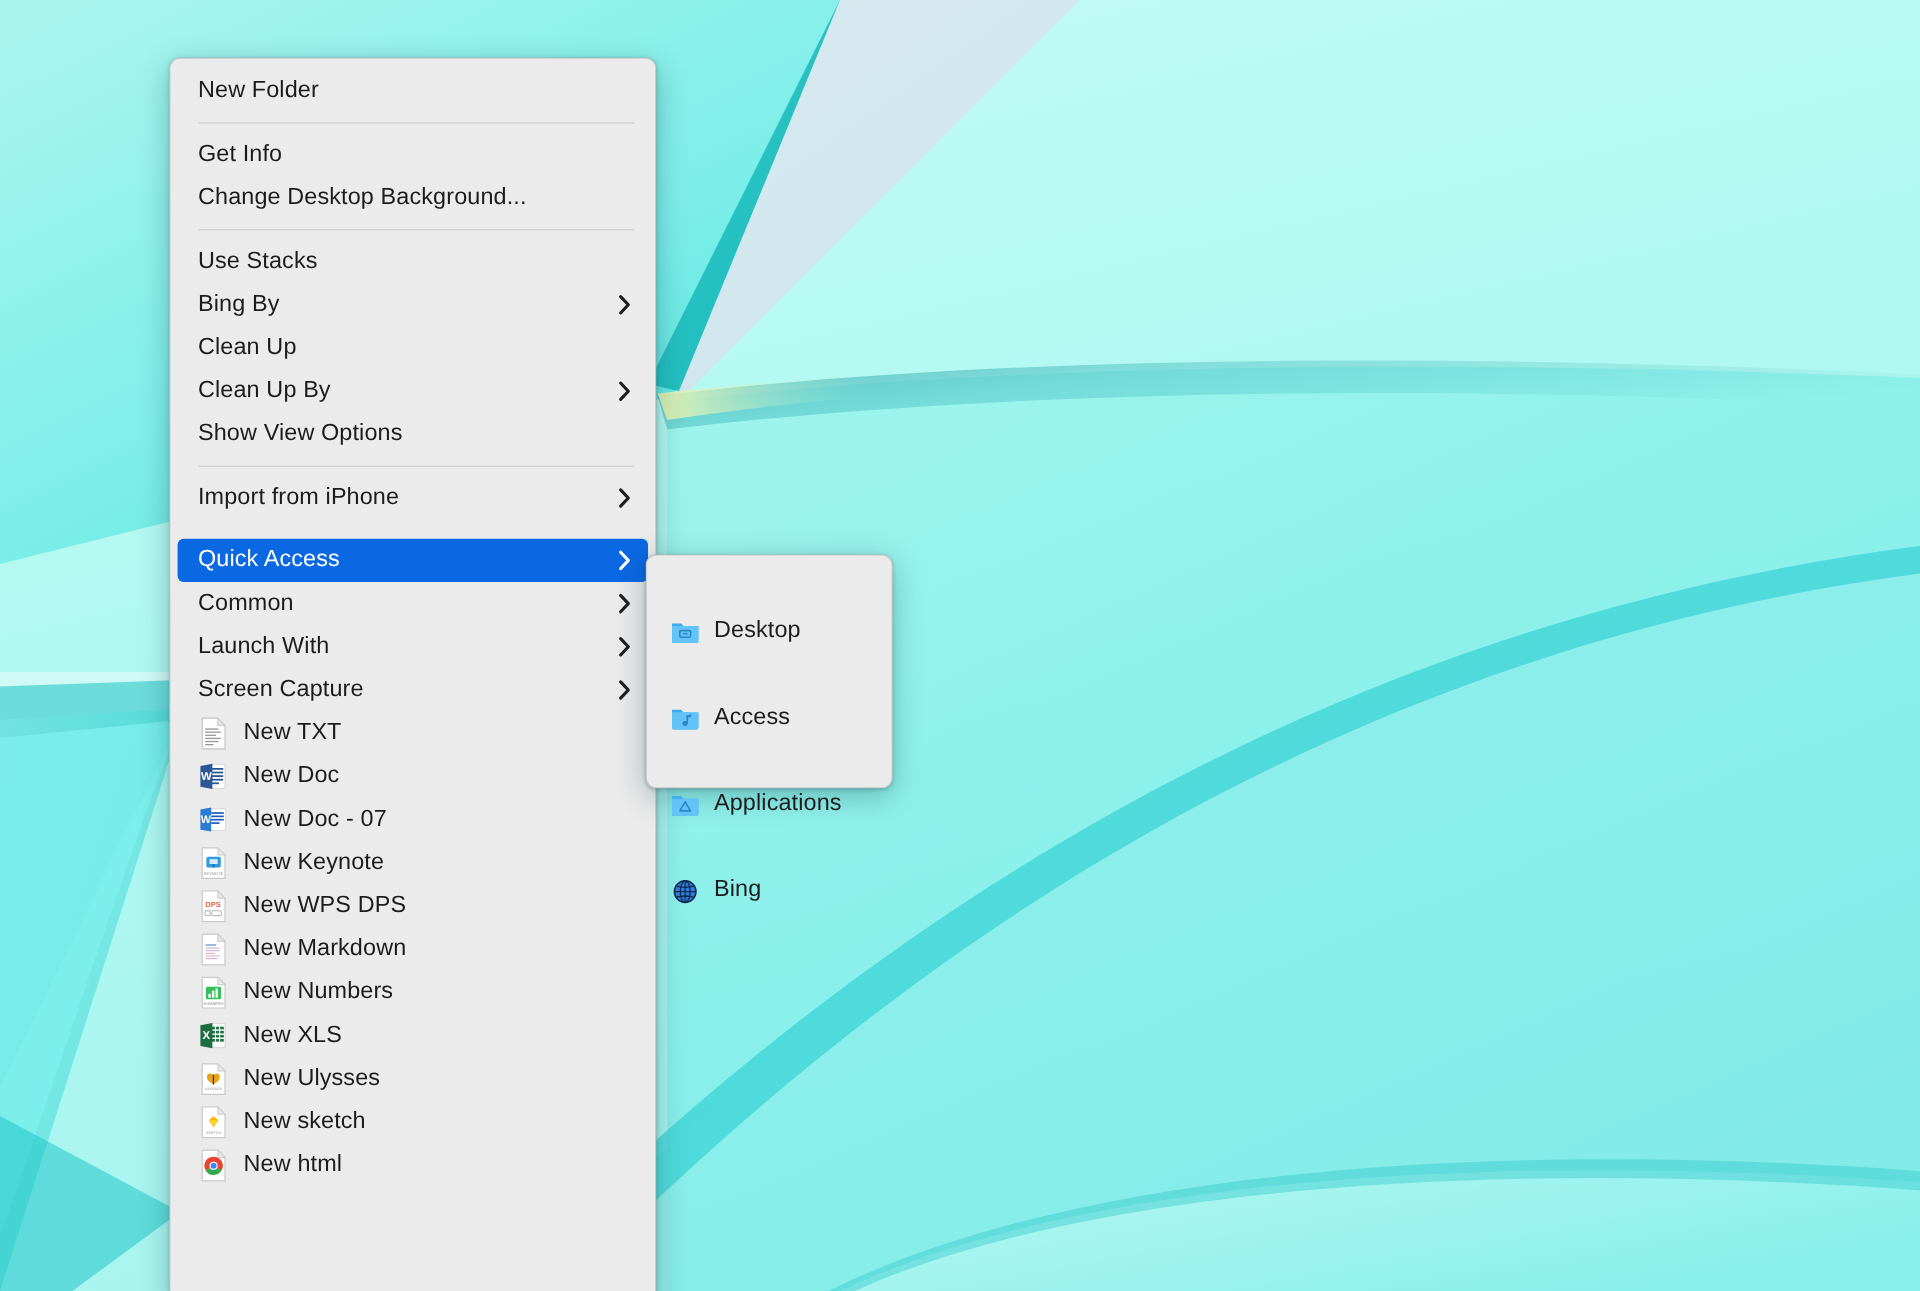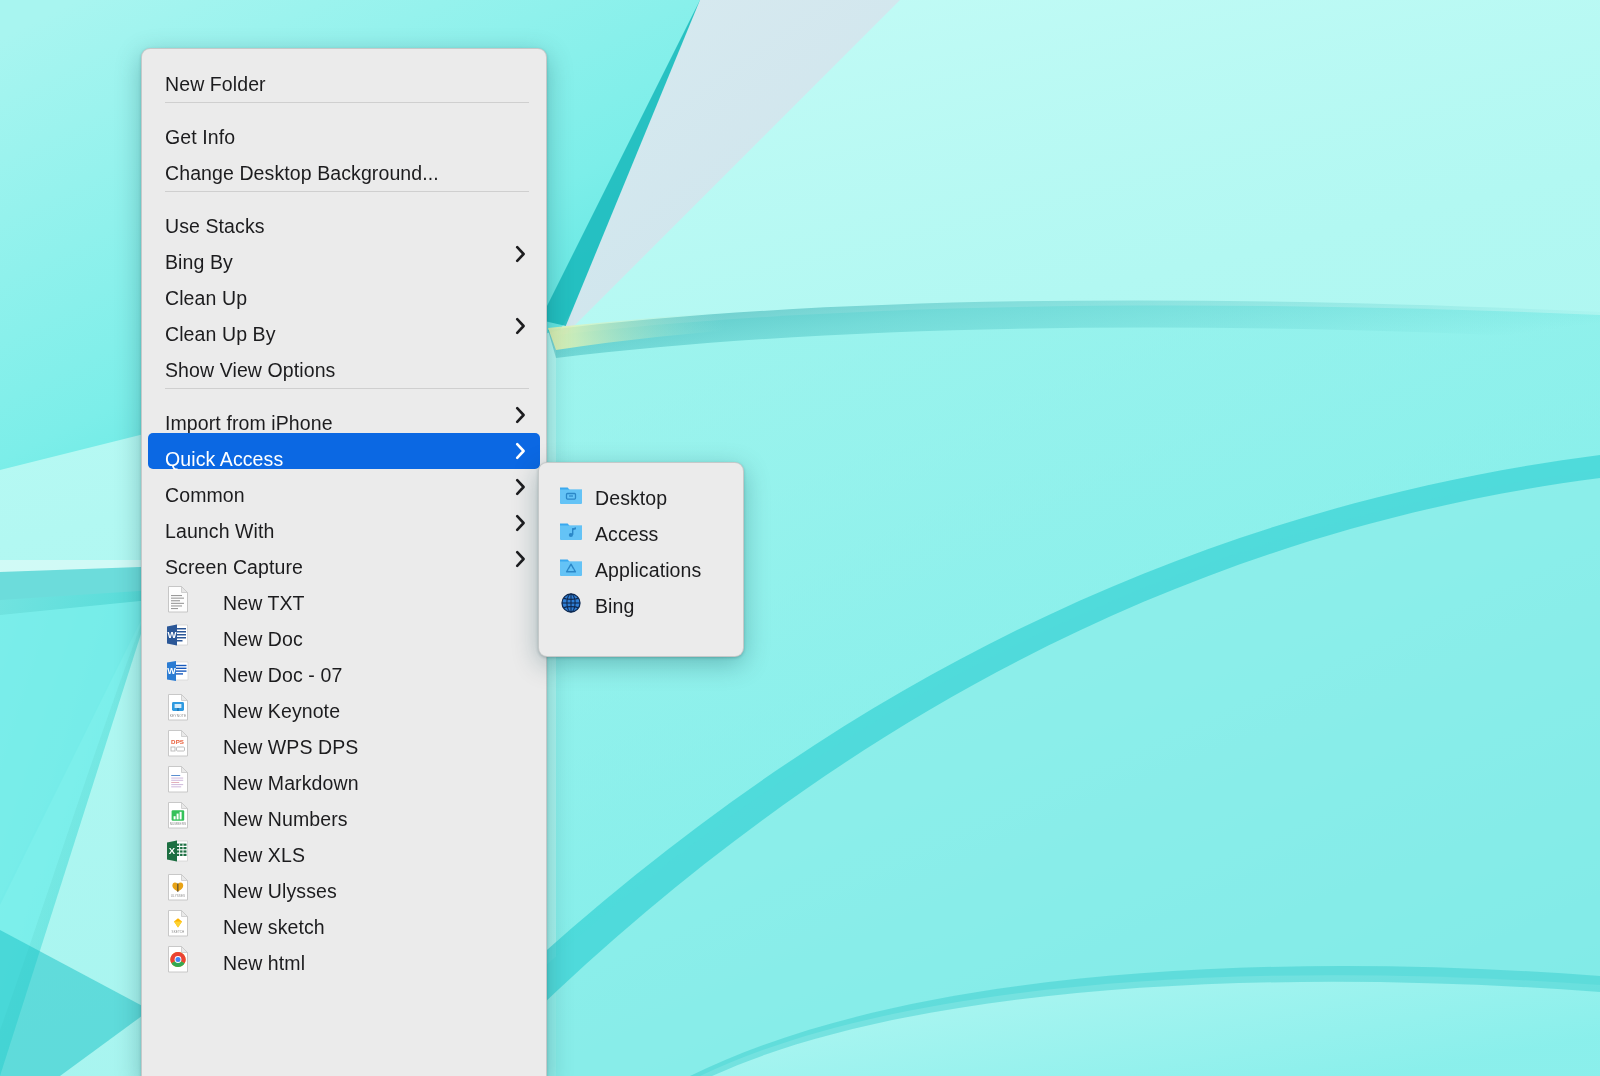--- a/index.html
+++ b/index.html
@@ -19,63 +19,63 @@
     width:406px; height:1036px;
     background:#ebebeb;
     border-radius:9px;
     border:1px solid rgba(150,160,160,.45);
     box-shadow:0 7px 26px rgba(0,60,70,.30), 0 1px 3px rgba(0,40,50,.22);
     padding-top:9px;
     overflow:hidden;
   }
   .mi {
     position:relative;
-    display:flex; align-items:flex-end;
+    display:flex; align-items:center;
     height:36px;
     margin:0 6px;
     padding:0 10px 0 17px;
     border-radius:5px;
     font-size:19.5px;
     color:#1c1c1e;
     white-space:nowrap;
     letter-spacing:.1px;
   }
   .mi .lbl { line-height:1; }
-  .mi.sel { background:#0b68e3; color:#ffffff; }
+  .mi.sel { background:#0b68e3; color:#ffffff;margin-top:16px; }
   .chev {
     position:absolute; right:14px; top:50%;
     transform:translateY(-50%);
     width:11px; height:18px;
   }
   .chev svg { display:block; width:11px; height:18px; }
   .chev path { stroke:#1d1d1f; stroke-width:2.6; fill:none;
                stroke-linecap:round; stroke-linejoin:round; }
   .mi.sel .chev path { stroke:#ffffff; }
 
   .sep { height:1px; background:#cfcfcf; margin:8px 17px 8px 23px; }
 
   
-  .mi.filerow { padding-left:17px;gap:20px; }
+  .mi.filerow { padding-left:17px; }
   .fi {
     width:26px; height:28px; margin-right:12px;
     flex:0 0 26px; position:relative;
   }
   .fi svg { display:block; width:26px; height:28px; }
 
   
   #submenu {
     position:absolute; left:538px; top:462px;
     width:206px; height:195px;
     background:#ebebeb;
     border-radius:9px;
     border:1px solid rgba(150,160,160,.45);
     box-shadow:0 7px 26px rgba(0,60,70,.30), 0 1px 3px rgba(0,40,50,.22);
     padding-top:9px;
   }
-  #submenu .mi { font-size:19.5px; padding-left:13px; }
+  #submenu .mi { font-size:19.5px; padding-left:13px;margin-top:36px; }
   #submenu .fi { width:26px; flex:0 0 26px; margin-right:11px; }
 </style>
 </head>
 <body>
 
 <div id="desktop">
 
   <svg id="wall" viewBox="0 0 1600 1076" preserveAspectRatio="none">
     <defs>
       <linearGradient id="bgG" x1="0" y1="0" x2="0.35" y2="1">

